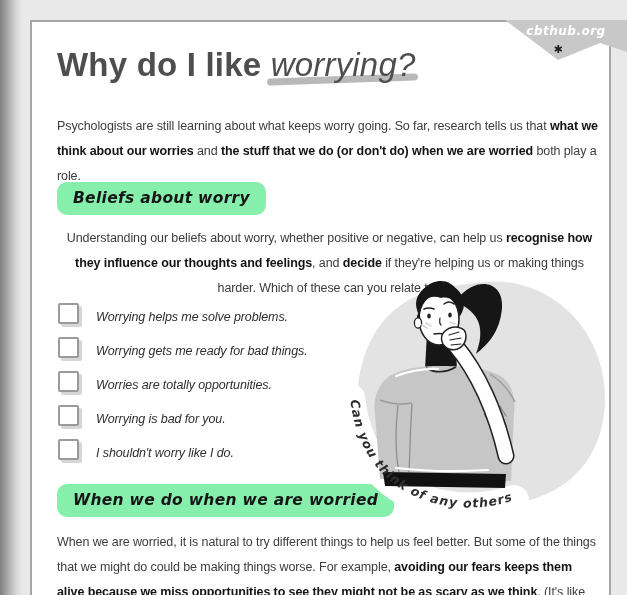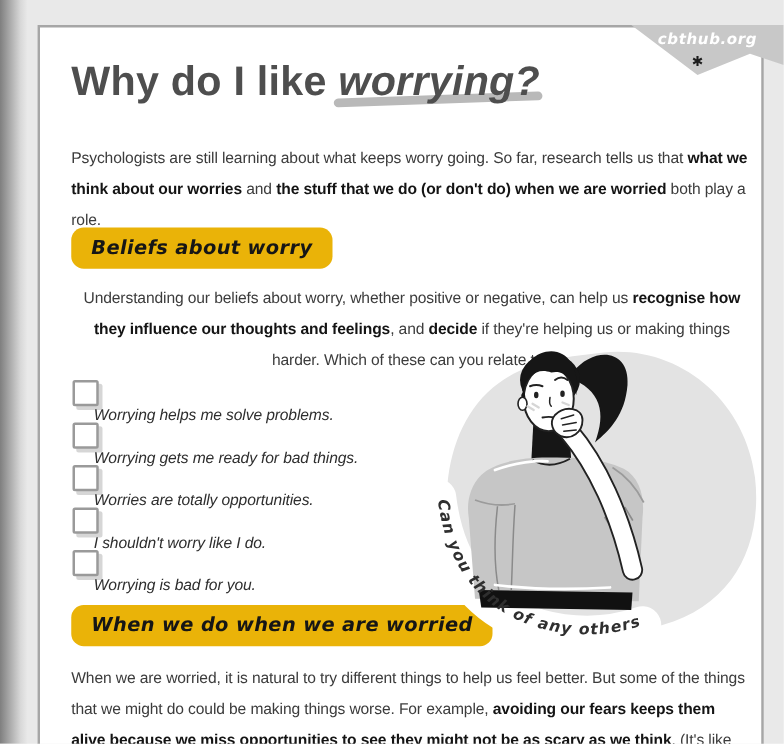--- a/index.html
+++ b/index.html
@@ -15,40 +15,40 @@
   .page{position:absolute;left:30px;top:20px;width:581px;height:600px;
     background:#ffffff;border:2px solid #a6a6a6;box-sizing:border-box;}
   
   .banner{position:absolute;left:503px;top:16px;width:124px;height:50px;z-index:5;}
   .banner text{font-family:"DejaVu Sans", sans-serif;}
   .banner .site{fill:#ffffff;font-size:12px;font-style:italic;font-weight:600;letter-spacing:.5px;}
   .banner .star{fill:#1c1c1c;font-size:11px;}
   
   .title{position:absolute;left:25px;top:24px;margin:0;
     font-size:33px;font-weight:800;color:#4e4e4e;letter-spacing:.2px;white-space:nowrap;}
-  .hl{position:relative;display:inline-block;font-style:italic;font-weight:700;text-align:center;}
+  .hl{position:relative;display:inline-block;font-style:italic;font-weight:400;text-align:center;}
   .hl .swoosh{position:absolute;left:-4px;right:-2px;bottom:1px;height:7px;
     background:#b9b9b9;border-radius:4px;transform:rotate(-2deg);z-index:0;}
   .hl .hl-text{position:relative;z-index:1;}
   
   .para{position:absolute;left:25px;width:545px;margin:0;
     font-size:12.5px;line-height:25px;letter-spacing:-.1px;color:#3c3c3c;}
   .para .b{font-weight:700;color:#141414;}
   .p-intro{top:92px;}
   .p-beliefs{top:204px;text-align:center;}
   .p-actions{top:508px;}
   
-  .pill{position:absolute;left:25px;display:inline-block;background:#eab308;border-radius:10px;
+  .pill{position:absolute;left:25px;display:inline-block;background:#86efac;border-radius:10px;
     padding:7px 16px 8px 16px;font-family:"DejaVu Sans", sans-serif;font-style:italic;
     font-weight:700;font-size:15.5px;color:#161616;letter-spacing:.3px;white-space:nowrap;}
   .pill-beliefs{top:160px;}
   .pill-actions{top:462px;}
   
   .checklist{position:absolute;left:26px;top:282px;width:300px;}
-  .check-row{display:flex;align-items:flex-start;height:20px;margin-bottom:14px;flex-direction:column;}
+  .check-row{display:flex;align-items:flex-end;height:20px;margin-bottom:14px;}
   .checkbox{width:17px;height:17px;background:#fff;border:2px solid #9a9a9a;border-radius:2px;
     box-shadow:3px 3px 0 rgba(0,0,0,.16);flex:0 0 auto;}
   .check-label{margin-left:17px;font-style:italic;font-size:12.5px;color:#2e2e2e;letter-spacing:-.1px;}
   
   .illustration{position:absolute;left:338px;top:272px;width:282px;height:248px;z-index:2;}
   .cap-text{font-family:"DejaVu Sans", sans-serif;font-style:italic;font-size:12.5px;
     font-weight:600;letter-spacing:1px;fill:#2f2f2f;}
 </style>
 </head>
 <body>
@@ -77,26 +77,26 @@
         <span class="check-label">Worrying gets me ready for bad things.</span>
       </div>
 
       <div class="check-row">
         <span class="checkbox"></span>
         <span class="check-label">Worries are totally opportunities.</span>
       </div>
 
       <div class="check-row">
         <span class="checkbox"></span>
-        <span class="check-label">I shouldn't worry like I do.</span>
+        <span class="check-label">Worrying is bad for you.</span>
       </div>
 
       <div class="check-row">
         <span class="checkbox"></span>
-        <span class="check-label">Worrying is bad for you.</span>
+        <span class="check-label">I shouldn't worry like I do.</span>
       </div>
     </div>
 
   <div class="pill pill-actions">When we do when we are worried</div>
 
   <p class="para p-actions"><span>When we are worried, it is natural to try different things to help us feel better. But some of the things that we might do could be making things worse.  For example, </span><span class="b">avoiding our fears keeps them alive because we miss opportunities to see they might not be as scary as we think</span><span>. (It's like when you don't try a new food because you are worried you won't like it—you'll never</span></p>
 </div>
 
 <svg class="banner" viewBox="0 0 124 50">
   <polygon points="2,4 124,4 124,36 97,27 55,44" fill="#c8c8c8"></polygon>

